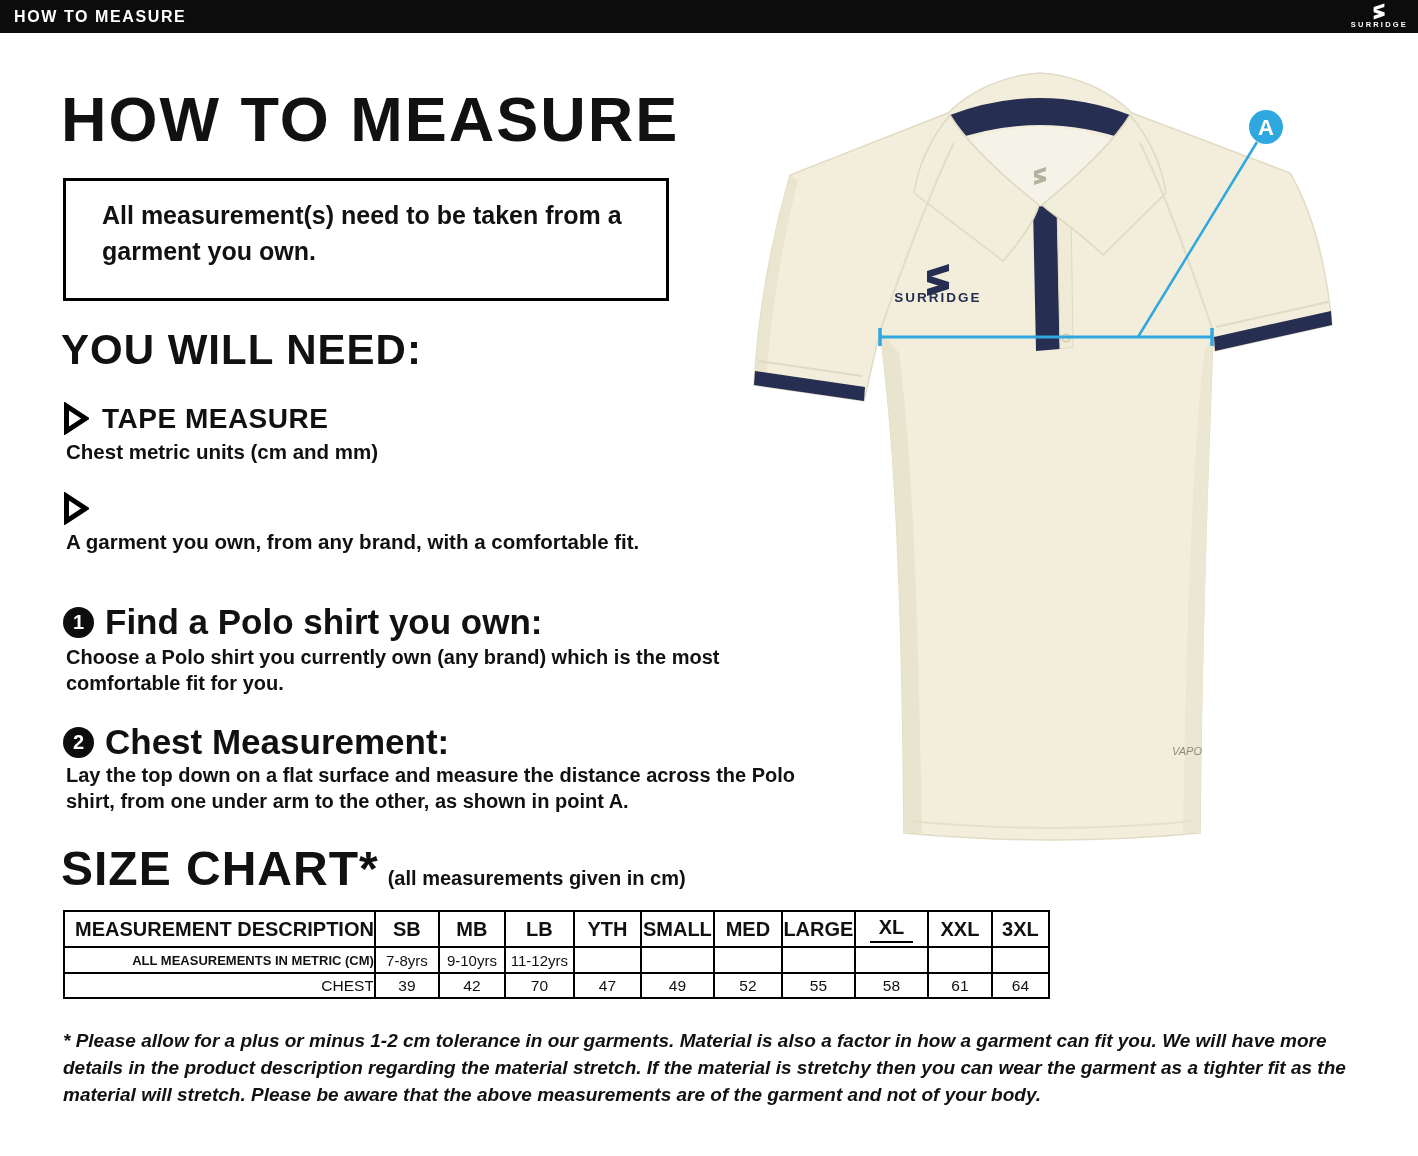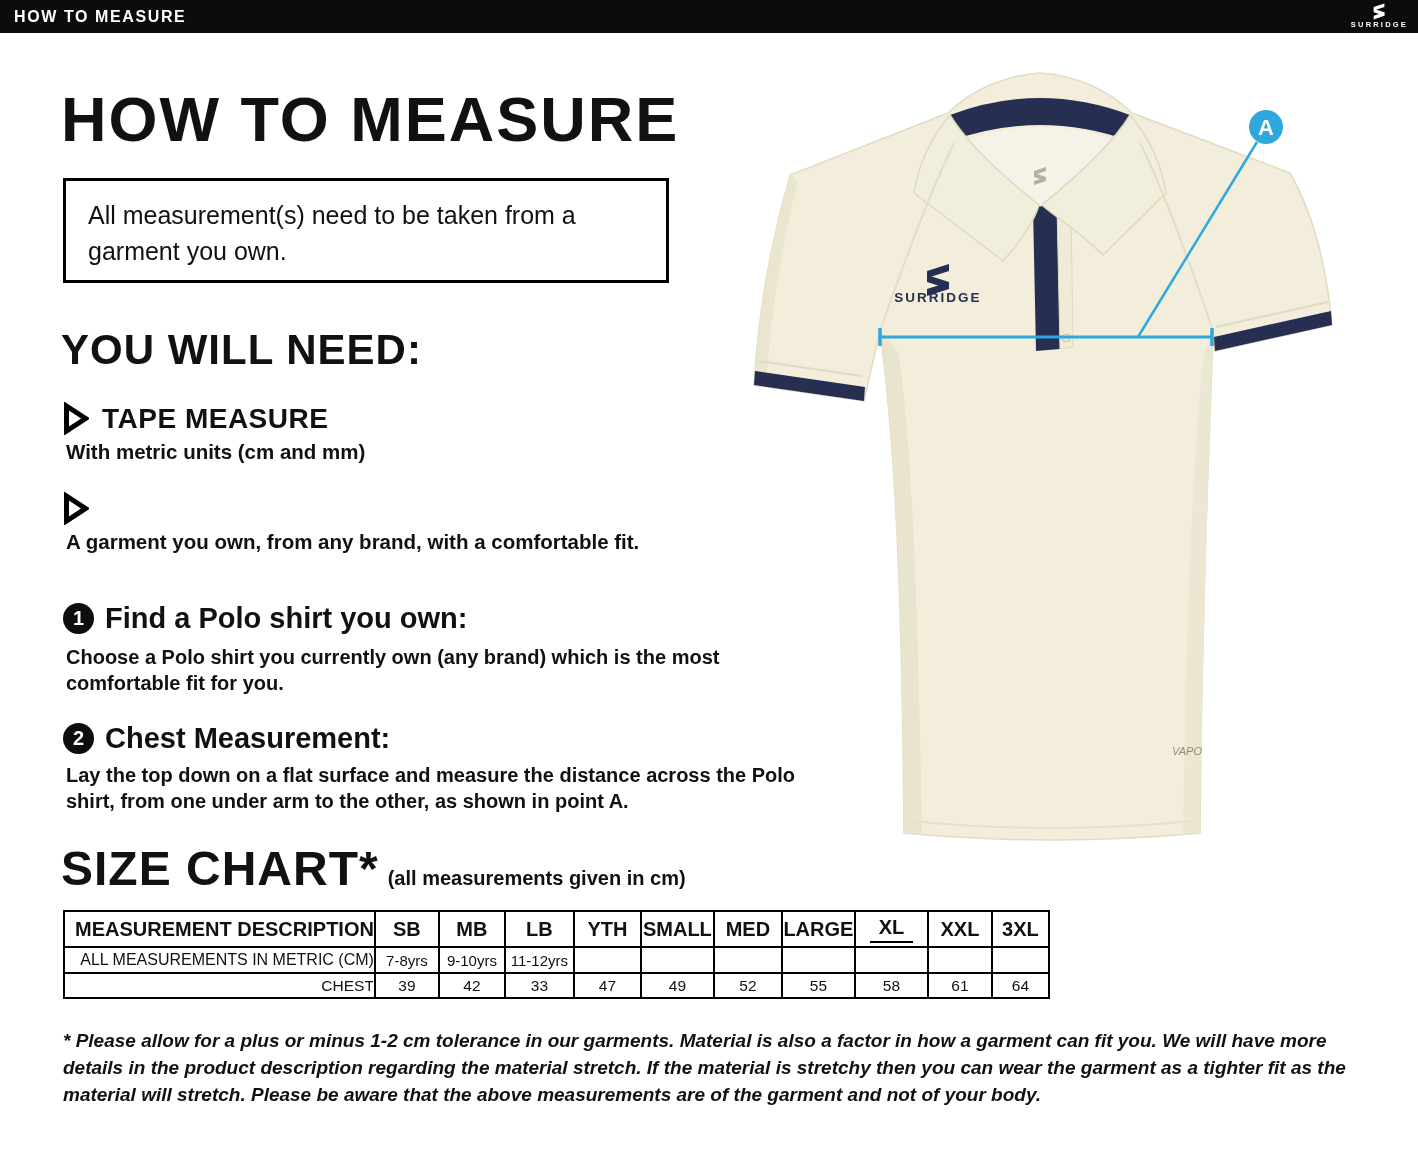--- a/index.html
+++ b/index.html
@@ -9,44 +9,44 @@
 
   
   .topbar { position:absolute; left:0; top:0; width:1418px; height:33px; background:#0c0c0c;
             display:flex; align-items:center; }
   .topbar-title { color:#fff; font-weight:700; font-size:16px; letter-spacing:1.6px; margin-left:14px; }
   .topbar-logo { position:absolute; right:10px; top:1px; display:flex; flex-direction:column; align-items:center; }
   .topbar-logo .brandword { color:#fff; font-size:7.5px; font-weight:700; letter-spacing:2.2px; margin-top:0px; }
 
   
   .page-title { position:absolute; left:61px; top:88px; font-size:63px; font-weight:700; letter-spacing:2px; line-height:1; }
-  .notice-box { position:absolute; left:63px; top:178px; width:606px; height:105px; border:3px solid #000;
-                padding:17px 22px; font-size:25px; font-weight:400; line-height:1.42; }
+  .notice-box { position:absolute; left:63px; top:178px; width:606px; height:123px; border:3px solid #000;
+                padding:17px 36px; font-size:25px; font-weight:700; line-height:1.42; }
   .ywn-heading { position:absolute; left:61px; top:326px; font-size:42px; font-weight:700; letter-spacing:1px; }
 
   .need-item { position:absolute; display:flex; align-items:center; gap:13px; }
   .need-item .label { font-size:28px; font-weight:700; letter-spacing:0.5px; }
   .need-desc { position:absolute; font-size:20.5px; font-weight:700; }
 
   .step-head { position:absolute; display:flex; align-items:center; gap:11px; }
   .step-num { width:31px; height:31px; border-radius:50%; background:#0d0d0d; color:#fff;
               font-size:20px; font-weight:700; text-align:center; line-height:31px; flex:0 0 31px; }
-  .step-head .label { font-size:29px; font-weight:700; }
+  .step-head .label { font-size:35px; font-weight:700; }
   .step-desc { position:absolute; width:732px; font-size:20px; font-weight:700; line-height:1.3; }
 
   .sc-heading { position:absolute; left:61px; top:841px; font-size:48px; font-weight:700; letter-spacing:1px; }
   .sc-heading .sub { font-size:20px; font-weight:700; letter-spacing:0; margin-left:9px; }
 
   
   .size-table { position:absolute; left:63px; top:910px; border-collapse:collapse; table-layout:fixed; }
   .size-table th, .size-table td { border:2px solid #000; text-align:center; overflow:hidden; white-space:nowrap; }
   .size-table th { height:36px; font-size:20px; font-weight:700; }
   .size-table th.desc, .size-table td.desc { text-align:right; padding-left:10px; }
   .size-table tr.metric td { height:26px; font-size:15px; font-weight:400; }
-  .size-table tr.metric td.desc { font-size:16px; font-weight:400; }
+  .size-table tr.metric td.desc { font-size:13px; font-weight:700; }
   .size-table tr.chest td { height:25px; font-size:15.5px; font-weight:400;border-radius:6px; }
   .xl-line { display:inline-block; border-bottom:2px solid #000; padding:0 9px 2px 9px; }
 
   .footnote { position:absolute; left:63px; top:1028px; width:1318px; font-size:19px;
               font-weight:700; font-style:italic; line-height:1.42; }
 
   .figure { position:absolute; left:752px; top:55px; width:666px; height:800px; }
 </style>
 </head>
 <body>
@@ -70,21 +70,21 @@
   <div class="notice-box">All measurement(s) need to be taken from a garment you own.</div>
 
   <h2 class="ywn-heading">YOU WILL NEED:</h2>
 
   <div class="need-item" style="left:63px; top:402px;">
     <svg width="26" height="33" viewBox="0 0 26 33">
       <path d="M3.5,4 L22.5,16.5 L3.5,29 Z" fill="none" stroke="#000" stroke-width="5"></path>
     </svg>
     <span class="label">TAPE MEASURE</span>
   </div>
-  <div class="need-desc" style="left:66px; top:440px;">With metric units (cm and mm)</div>
+  <div class="need-desc" style="left:66px; top:440px;">Chest metric units (cm and mm)</div>
 
   <div class="need-item" style="left:63px; top:492px;">
     <svg width="26" height="33" viewBox="0 0 26 33">
       <path d="M3.5,4 L22.5,16.5 L3.5,29 Z" fill="none" stroke="#000" stroke-width="5"></path>
     </svg>
   </div>
   <div class="need-desc" style="left:66px; top:530px;">A garment you own, from any brand, with a comfortable fit.</div>
 
   <div class="step-head" style="left:63px; top:602px;">
     <span class="step-num">1</span>
@@ -140,21 +140,21 @@
         <td></td>
         <td></td>
         <td></td>
         <td></td>
         <td></td>
       </tr>
       <tr class="chest">
         <td class="desc">CHEST</td>
         <td>39</td>
         <td>42</td>
-        <td>33</td>
+        <td>70</td>
         <td>47</td>
         <td>49</td>
         <td>52</td>
         <td>55</td>
         <td>58</td>
         <td>61</td>
         <td>64</td>
       </tr>
     </tbody>
   </table>

